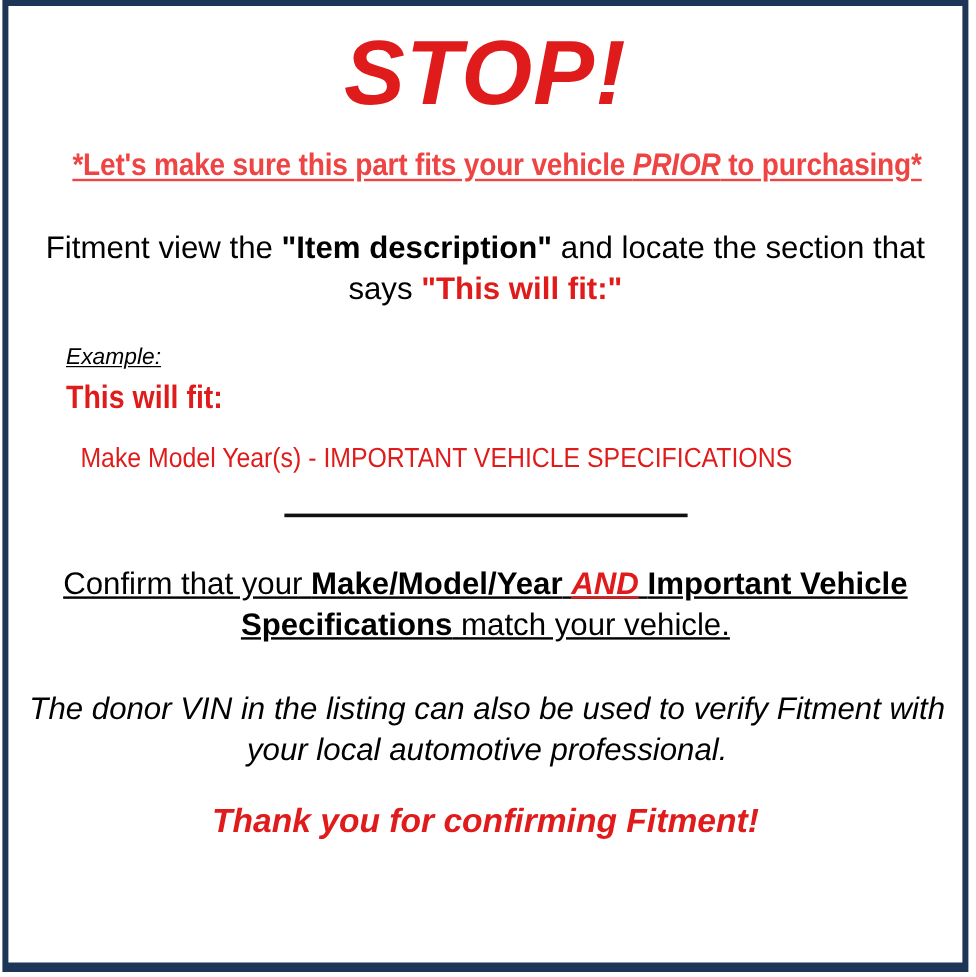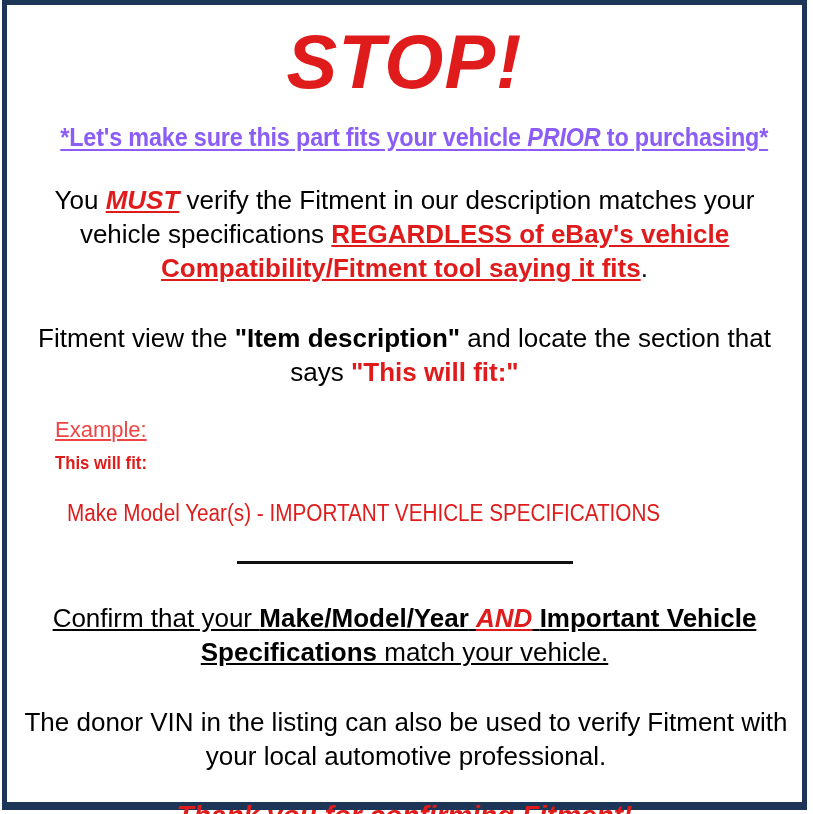--- a/index.html
+++ b/index.html
@@ -52,21 +52,21 @@
     letter-spacing: 1px;
   }
 
   
   #tagline {
     margin: 0;
     padding-top: 16px;
     font-size: 26px;
     line-height: 32px;
     font-weight: bold;
-    color: #8b5cf6;
+    color: #ef4444;
     white-space: nowrap;
     letter-spacing: -0.2px;
   }
   #tagline .wrap {
     display: inline-block;
     transform: scaleX(0.9);
     transform-origin: center;
     text-decoration: underline;
     text-underline-offset: 3px;
   }
@@ -74,51 +74,52 @@
   
   .para {
     margin: 0 auto;
     font-size: 26px;
     line-height: 34px;
     color: #000000;
   }
   #para-verify   { padding-top: 30px; width: 760px; }
   #para-view     { padding-top: 36px; width: 762px; }
   #para-confirm  { padding-top: 30px; width: 760px; text-decoration: underline; }
-  #para-vin      { padding-top: 36px; width: 770px; }
+  #para-vin      { padding-top: 36px; width: 770px; font-style: italic; }
 
   .hl {
     color: #e01b1b;
     font-weight: bold;
     text-decoration: underline;
     text-underline-offset: 2px;
   }
   .hl-i { font-style: italic; }
   .redq { color: #e01b1b; font-weight: bold; }
   .bq   { color: #000000; font-weight: bold; }
 
   
   #example-block {
     text-align: left;
     padding-left: 34px;
     padding-top: 26px;
   }
   #example-label {
     margin: 0;
-    font-size: 22px;
+    font-size: 19px;
     line-height: 30px;
-    color: #ef4444;
+    font-style: italic;
+    color: #000000;
     display: inline-block;
     text-decoration: underline;
     text-underline-offset: 2px;
   }
   #example-fit {
     margin: 0;
     padding-top: 2px;
-    font-size: 19px;
+    font-size: 27px;
     line-height: 32px;
     font-weight: bold;
     color: #e01b1b;
   }
   #example-fit .wrap {
     display: inline-block;
     transform: scaleX(0.88);
     transform-origin: left center;
   }
   #example-spec {
@@ -166,21 +167,20 @@
 
 <div id="notice-card">
   <div id="notice-body">
 
     <h1 id="stop-heading">STOP!</h1>
 
     <p id="tagline">
       <span class="wrap"><span>*Let's make sure this part fits your vehicle </span><span class="i">PRIOR</span><span> to purchasing*</span></span>
     </p>
 
-    <p id="para-verify" class="para"><span>You </span><span class="hl hl-i">MUST</span><span> verify the Fitment in our description matches your vehicle specifications </span><span class="hl">REGARDLESS of eBay's vehicle Compatibility/Fitment tool saying it fits</span><span>.</span></p>
 
     <p id="para-view" class="para"><span>Fitment view the </span><span class="bq">"Item description"</span><span> and locate the section that says </span><span class="redq">"This will fit:"</span></p>
 
     <div id="example-block">
       <p id="example-label">Example:</p>
       <p id="example-fit">
         <span class="wrap">This will fit:</span>
       </p>
       <p id="example-spec">
         <span class="wrap">Make Model Year(s) - IMPORTANT VEHICLE SPECIFICATIONS</span>

